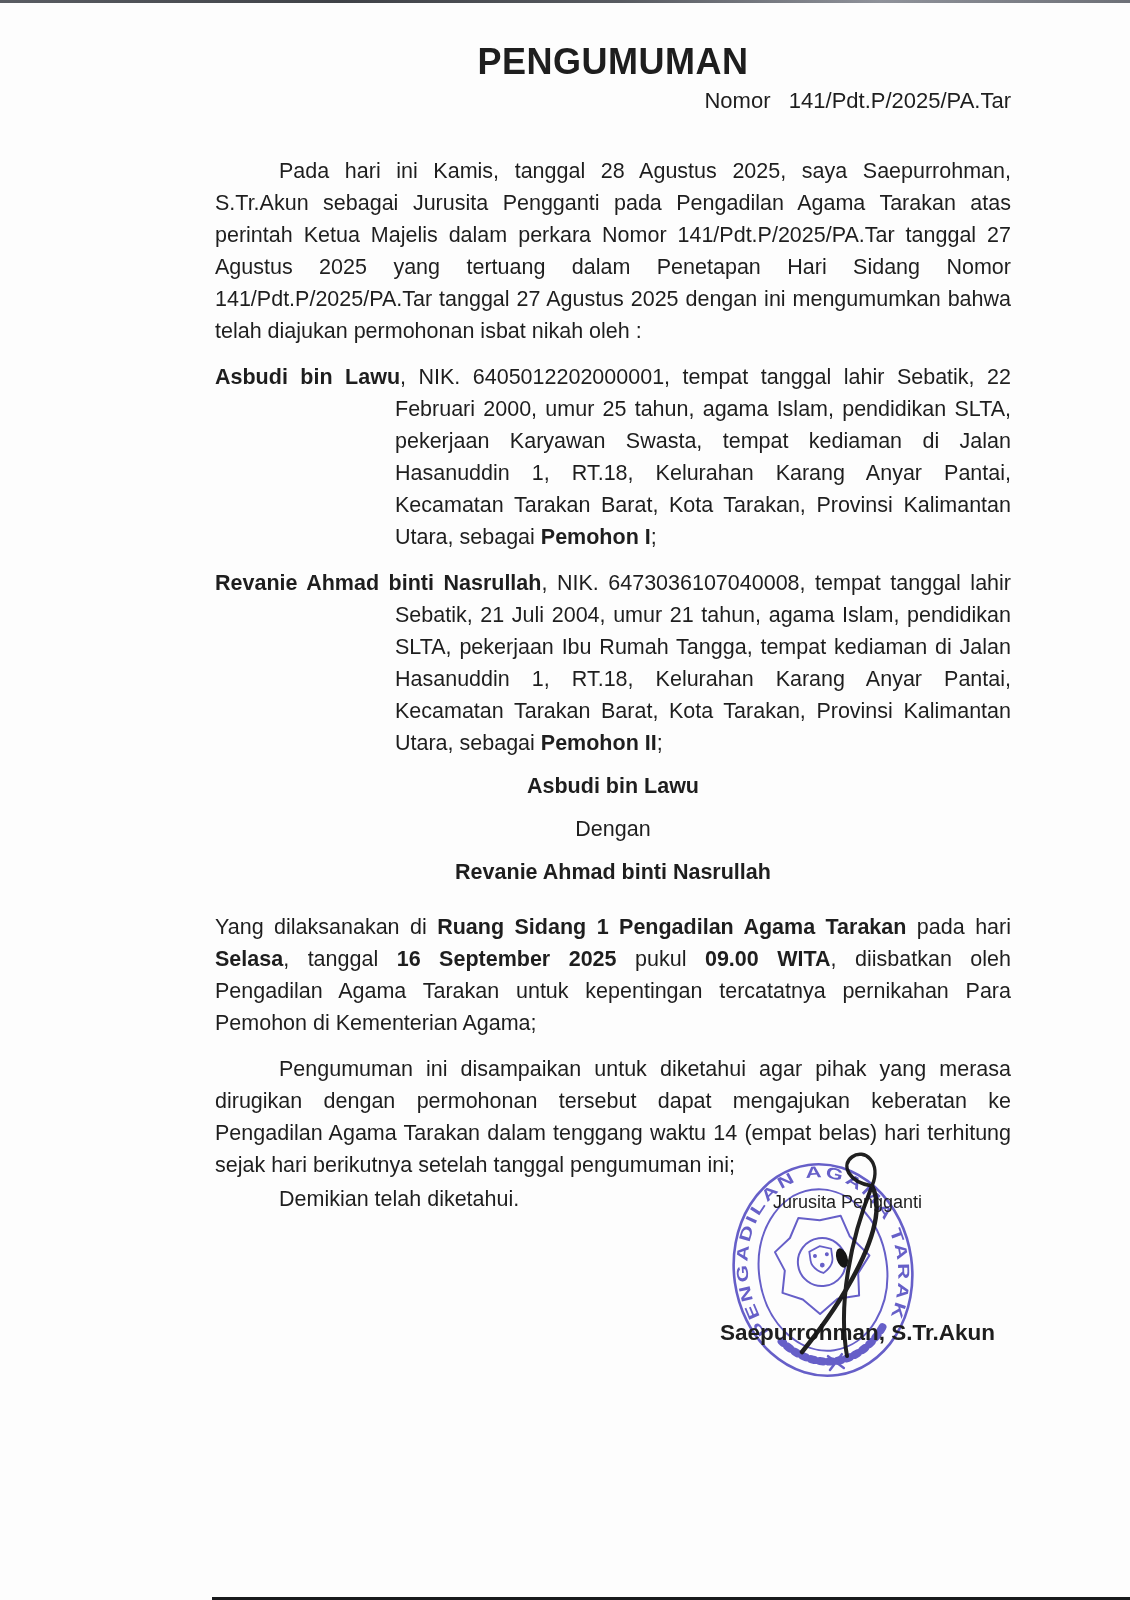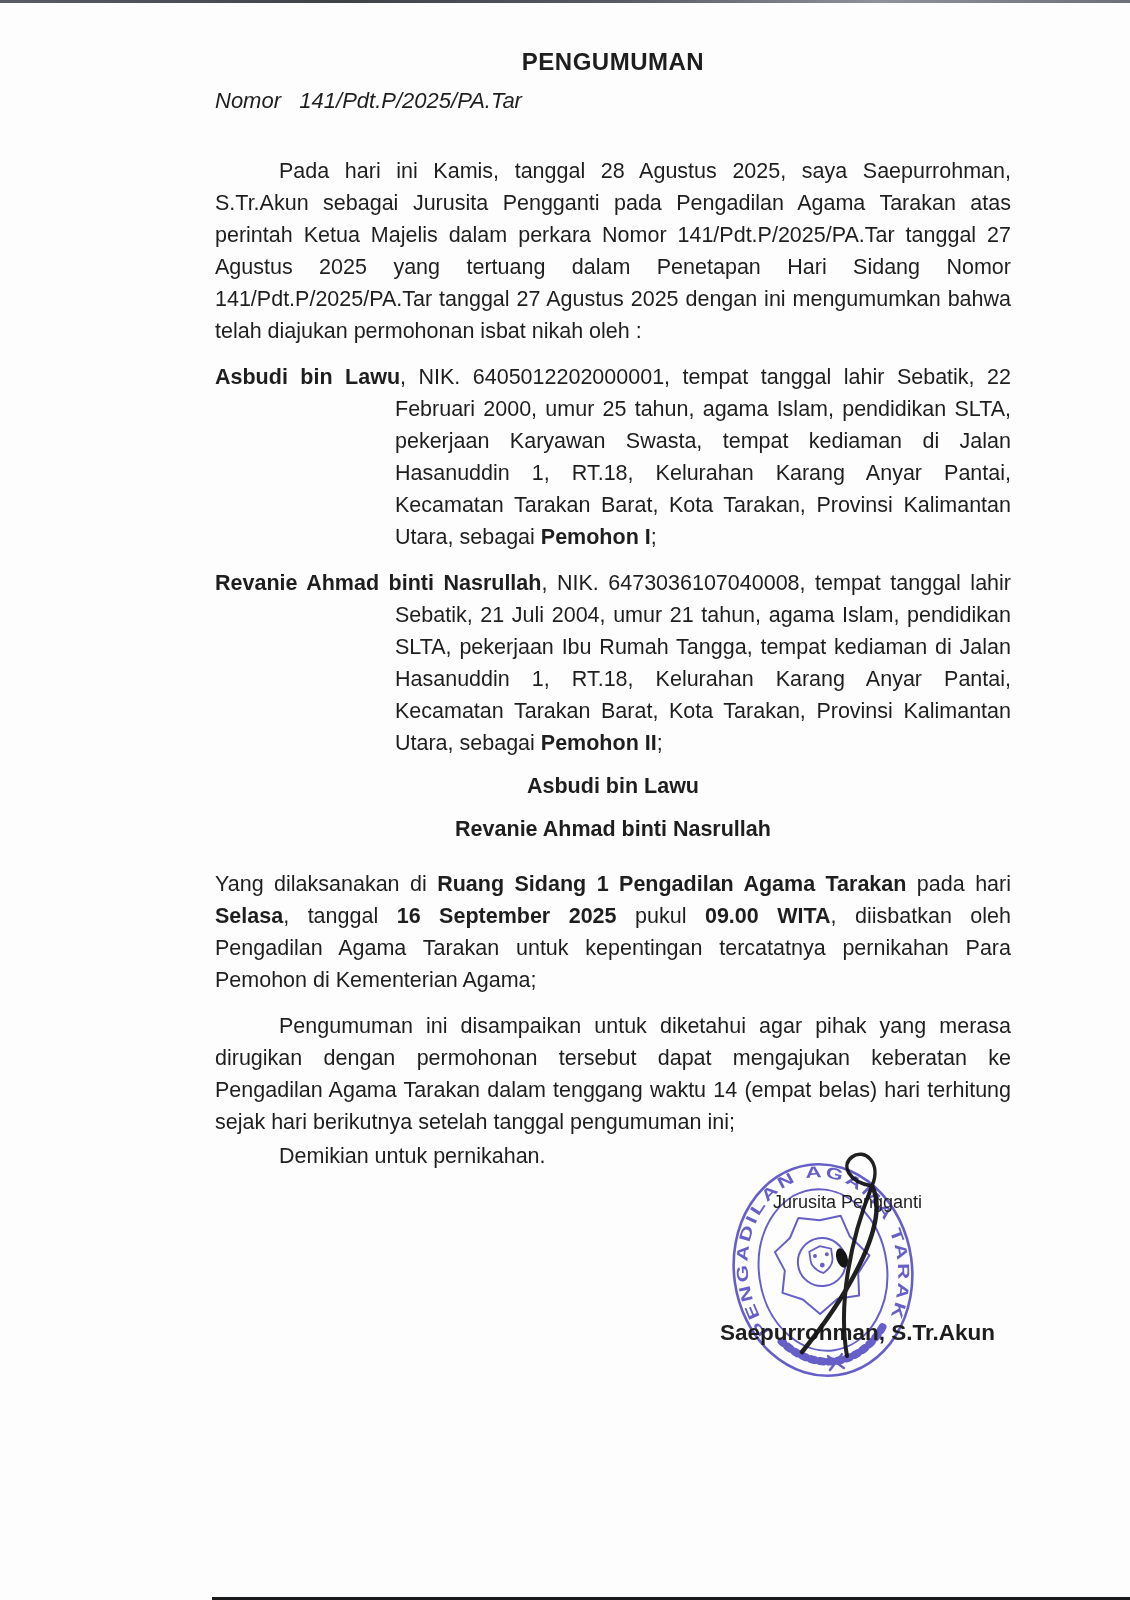--- a/index.html
+++ b/index.html
@@ -5,22 +5,22 @@
   html,body{margin:0;padding:0;background:#ffffff;}
   .page{
     position:relative;width:1130px;height:1600px;background:#fdfdfd;overflow:hidden;
     font-family:"Liberation Sans","DejaVu Sans",sans-serif;color:#1e1e1e;
   }
   .top-edge{position:absolute;top:0;left:0;width:100%;height:3px;
     background:linear-gradient(90deg,#5a5d63,#3f4247 30%,#585b61 55%,#8f929a 78%,#6d7077);}
   .bottom-edge{position:absolute;bottom:0;left:212px;right:0;height:3px;background:#191a1c;}
 
   .doc{position:absolute;left:215px;top:46px;width:796px;font-size:21.5px;line-height:32px;}
-  .title{font-size:24px;font-weight:bold;text-align:center;letter-spacing:.5px;margin:0;}
-  .nomor{font-size:22px;text-align:left;margin-top:7px;white-space:pre;font-style:italic;}
+  .title{font-size:36px;font-weight:bold;text-align:center;letter-spacing:.5px;margin:0;}
+  .nomor{font-size:22px;text-align:right;margin-top:7px;white-space:pre;}
   p{margin:0;text-align:justify;}
   .mt{margin-top:14px;}
   .intro{margin-top:38px;}
   .indent{text-indent:64px;}
   .hang{padding-left:180px;text-indent:-180px;}
   .centerline{text-align:center;margin-top:11px;}
   .centerline.bold{font-weight:bold;}
   .closing{margin-top:2px;}
   b{font-weight:bold;}
 
@@ -41,27 +41,28 @@
     <div class="nomor">Nomor   141/Pdt.P/2025/PA.Tar</div>
 
     <p class="intro indent">Pada hari ini Kamis, tanggal 28 Agustus 2025, saya Saepurrohman, S.Tr.Akun sebagai Jurusita Pengganti pada Pengadilan Agama Tarakan atas perintah Ketua Majelis dalam perkara Nomor 141/Pdt.P/2025/PA.Tar tanggal 27 Agustus 2025 yang tertuang dalam Penetapan Hari Sidang Nomor 141/Pdt.P/2025/PA.Tar tanggal 27 Agustus 2025 dengan ini mengumumkan bahwa telah diajukan permohonan isbat nikah oleh :</p>
 
     <p class="mt hang"><b>Asbudi bin Lawu</b><span>, NIK. 6405012202000001, tempat tanggal lahir Sebatik, 22 Februari 2000, umur 25 tahun, agama Islam, pendidikan SLTA, pekerjaan Karyawan Swasta, tempat kediaman di Jalan Hasanuddin 1, RT.18, Kelurahan Karang Anyar Pantai, Kecamatan Tarakan Barat, Kota Tarakan, Provinsi Kalimantan Utara, sebagai </span><b>Pemohon I</b><span>;</span></p>
 
     <p class="mt hang"><b>Revanie Ahmad binti Nasrullah</b><span>, NIK. 6473036107040008, tempat tanggal lahir Sebatik, 21 Juli 2004, umur 21 tahun, agama Islam, pendidikan SLTA, pekerjaan Ibu Rumah Tangga, tempat kediaman di Jalan Hasanuddin 1, RT.18, Kelurahan Karang Anyar Pantai, Kecamatan Tarakan Barat, Kota Tarakan, Provinsi Kalimantan Utara, sebagai </span><b>Pemohon II</b><span>;</span></p>
 
 
     <div class="centerline bold">Asbudi bin Lawu</div>
+    <div class="centerline">Dengan</div>
     <div class="centerline bold">Revanie Ahmad binti Nasrullah</div>
 
     <p class="mt" style="margin-top:23px"><span>Yang dilaksanakan di </span><b>Ruang Sidang 1 Pengadilan Agama Tarakan</b><span> pada hari </span><b>Selasa</b><span>, tanggal </span><b>16 September 2025</b><span> pukul </span><b>09.00 WITA</b><span>, diisbatkan oleh Pengadilan Agama Tarakan untuk kepentingan tercatatnya pernikahan Para Pemohon di Kementerian Agama;</span></p>
 
     <p class="mt indent">Pengumuman ini disampaikan untuk diketahui agar pihak yang merasa dirugikan dengan permohonan tersebut dapat mengajukan keberatan ke Pengadilan Agama Tarakan dalam tenggang waktu 14 (empat belas) hari terhitung sejak hari berikutnya setelah tanggal pengumuman ini;</p>
 
-    <p class="closing indent">Demikian untuk pernikahan.</p>
+    <p class="closing indent">Demikian telah diketahui.</p>
   </div>
 
   <div class="sigblock">
 
     <svg class="stamp-svg" width="300" height="285" viewBox="0 0 300 285">
       <g transform="rotate(-8 133 130)" stroke="#5a52c4" fill="none" opacity="0.92">
         <ellipse cx="133" cy="130" rx="89" ry="106" stroke-width="2.6"></ellipse>
         <ellipse cx="133" cy="130" rx="64" ry="81" stroke-width="2"></ellipse>
         <path id="ringpath" d="M 71.6 183.4 A 75 93 0 1 1 194.4 183.4" stroke="none"></path>
         <text font-size="16" font-weight="bold" fill="#5a52c4" stroke="none" letter-spacing="2" font-family="Liberation Sans, DejaVu Sans, sans-serif">

